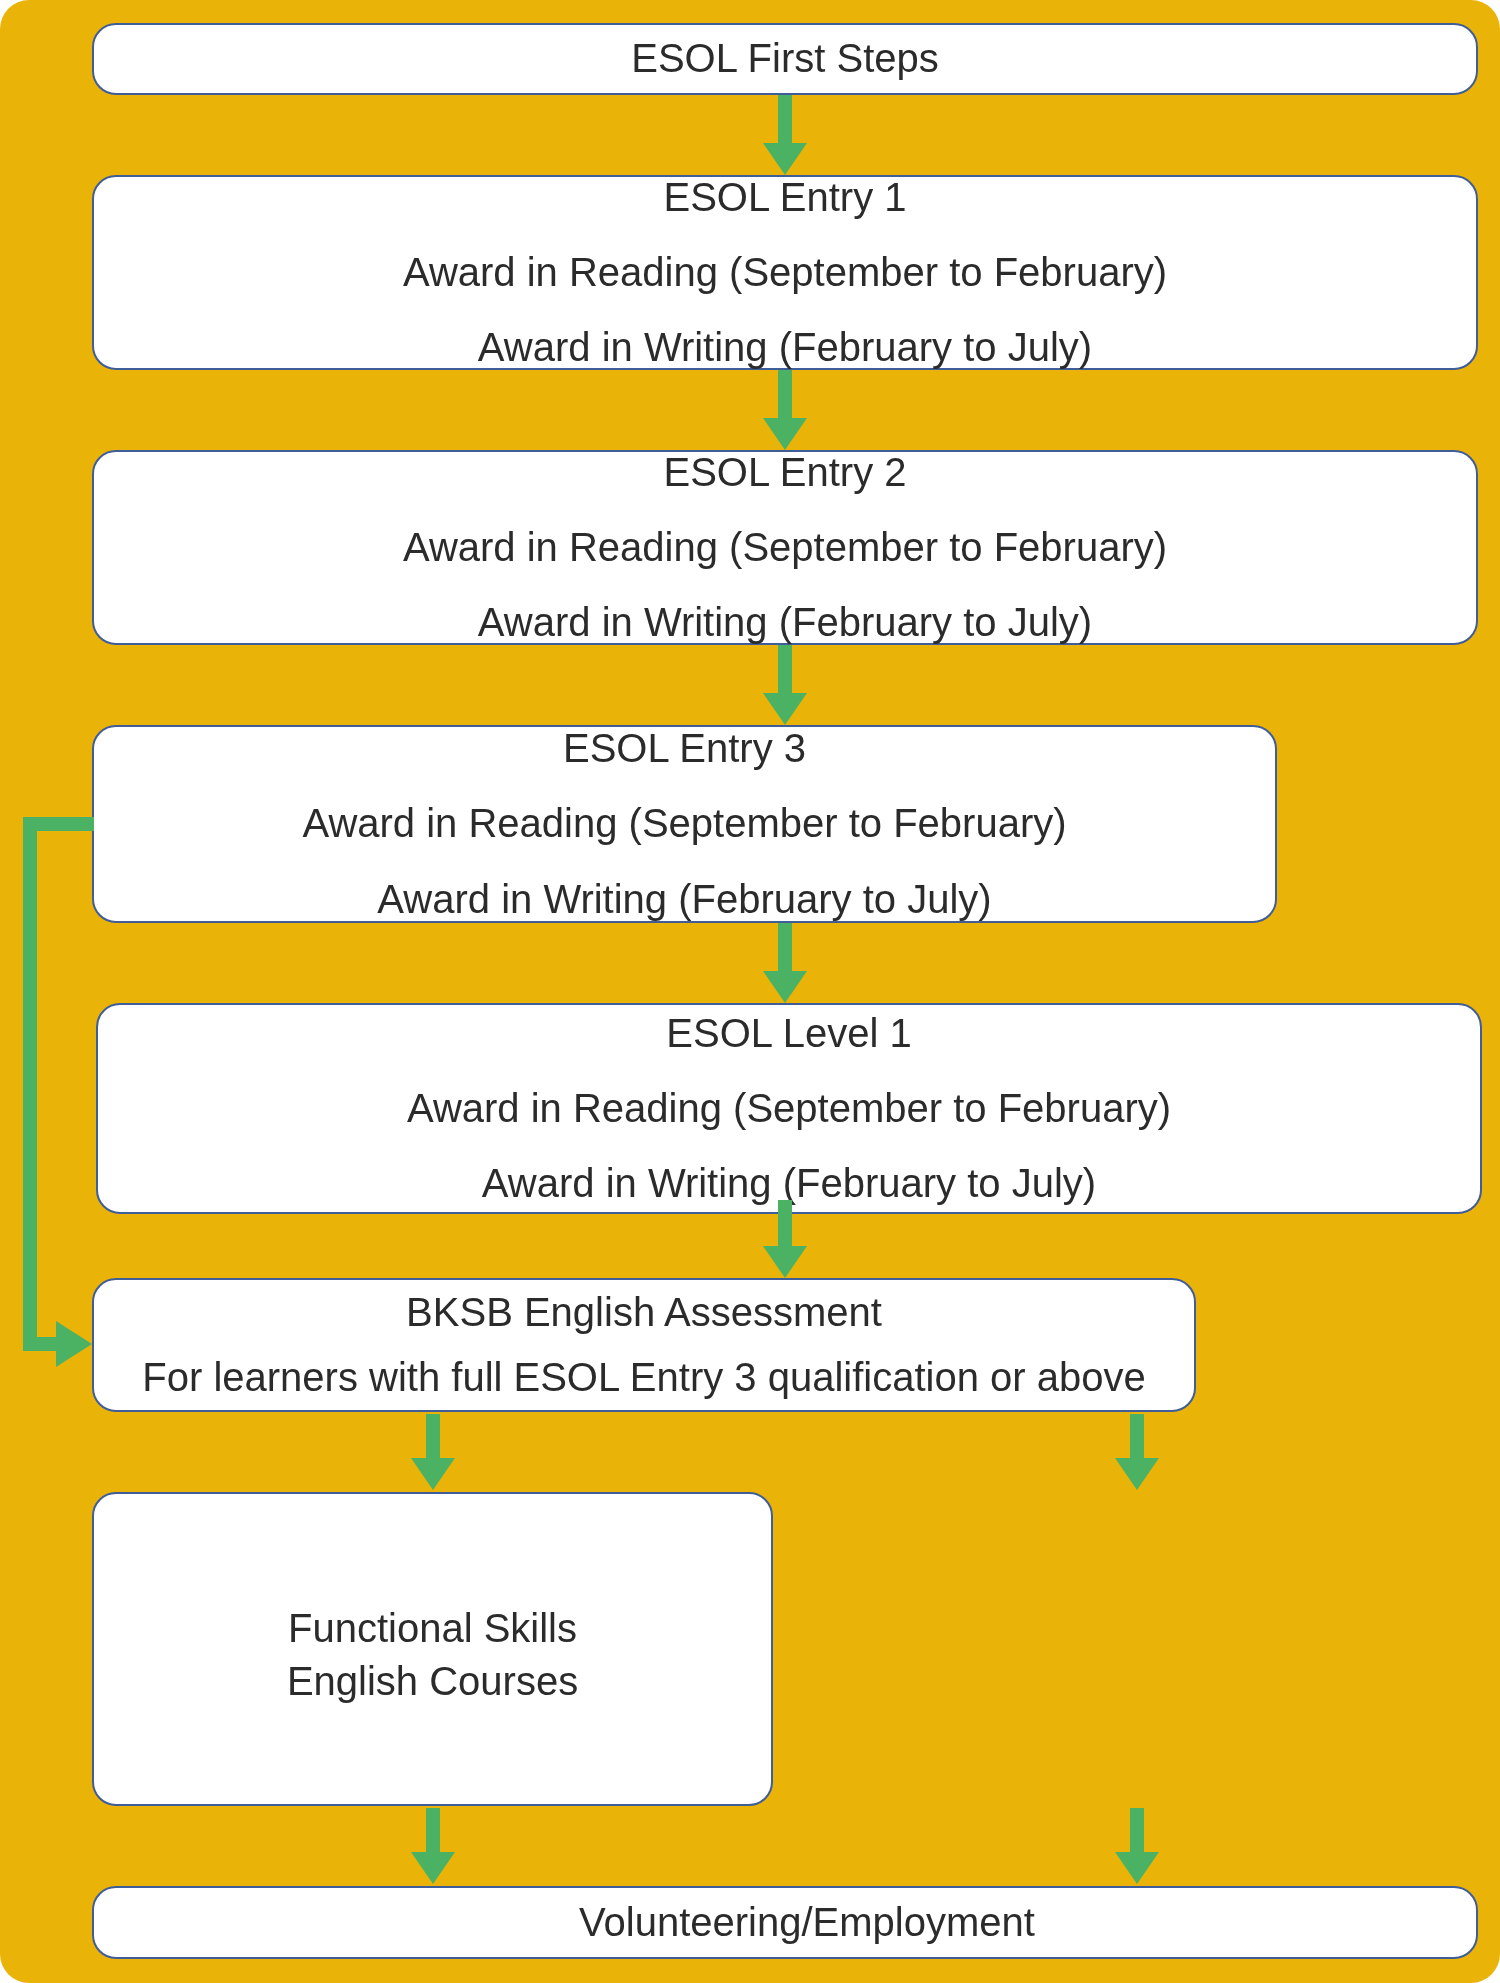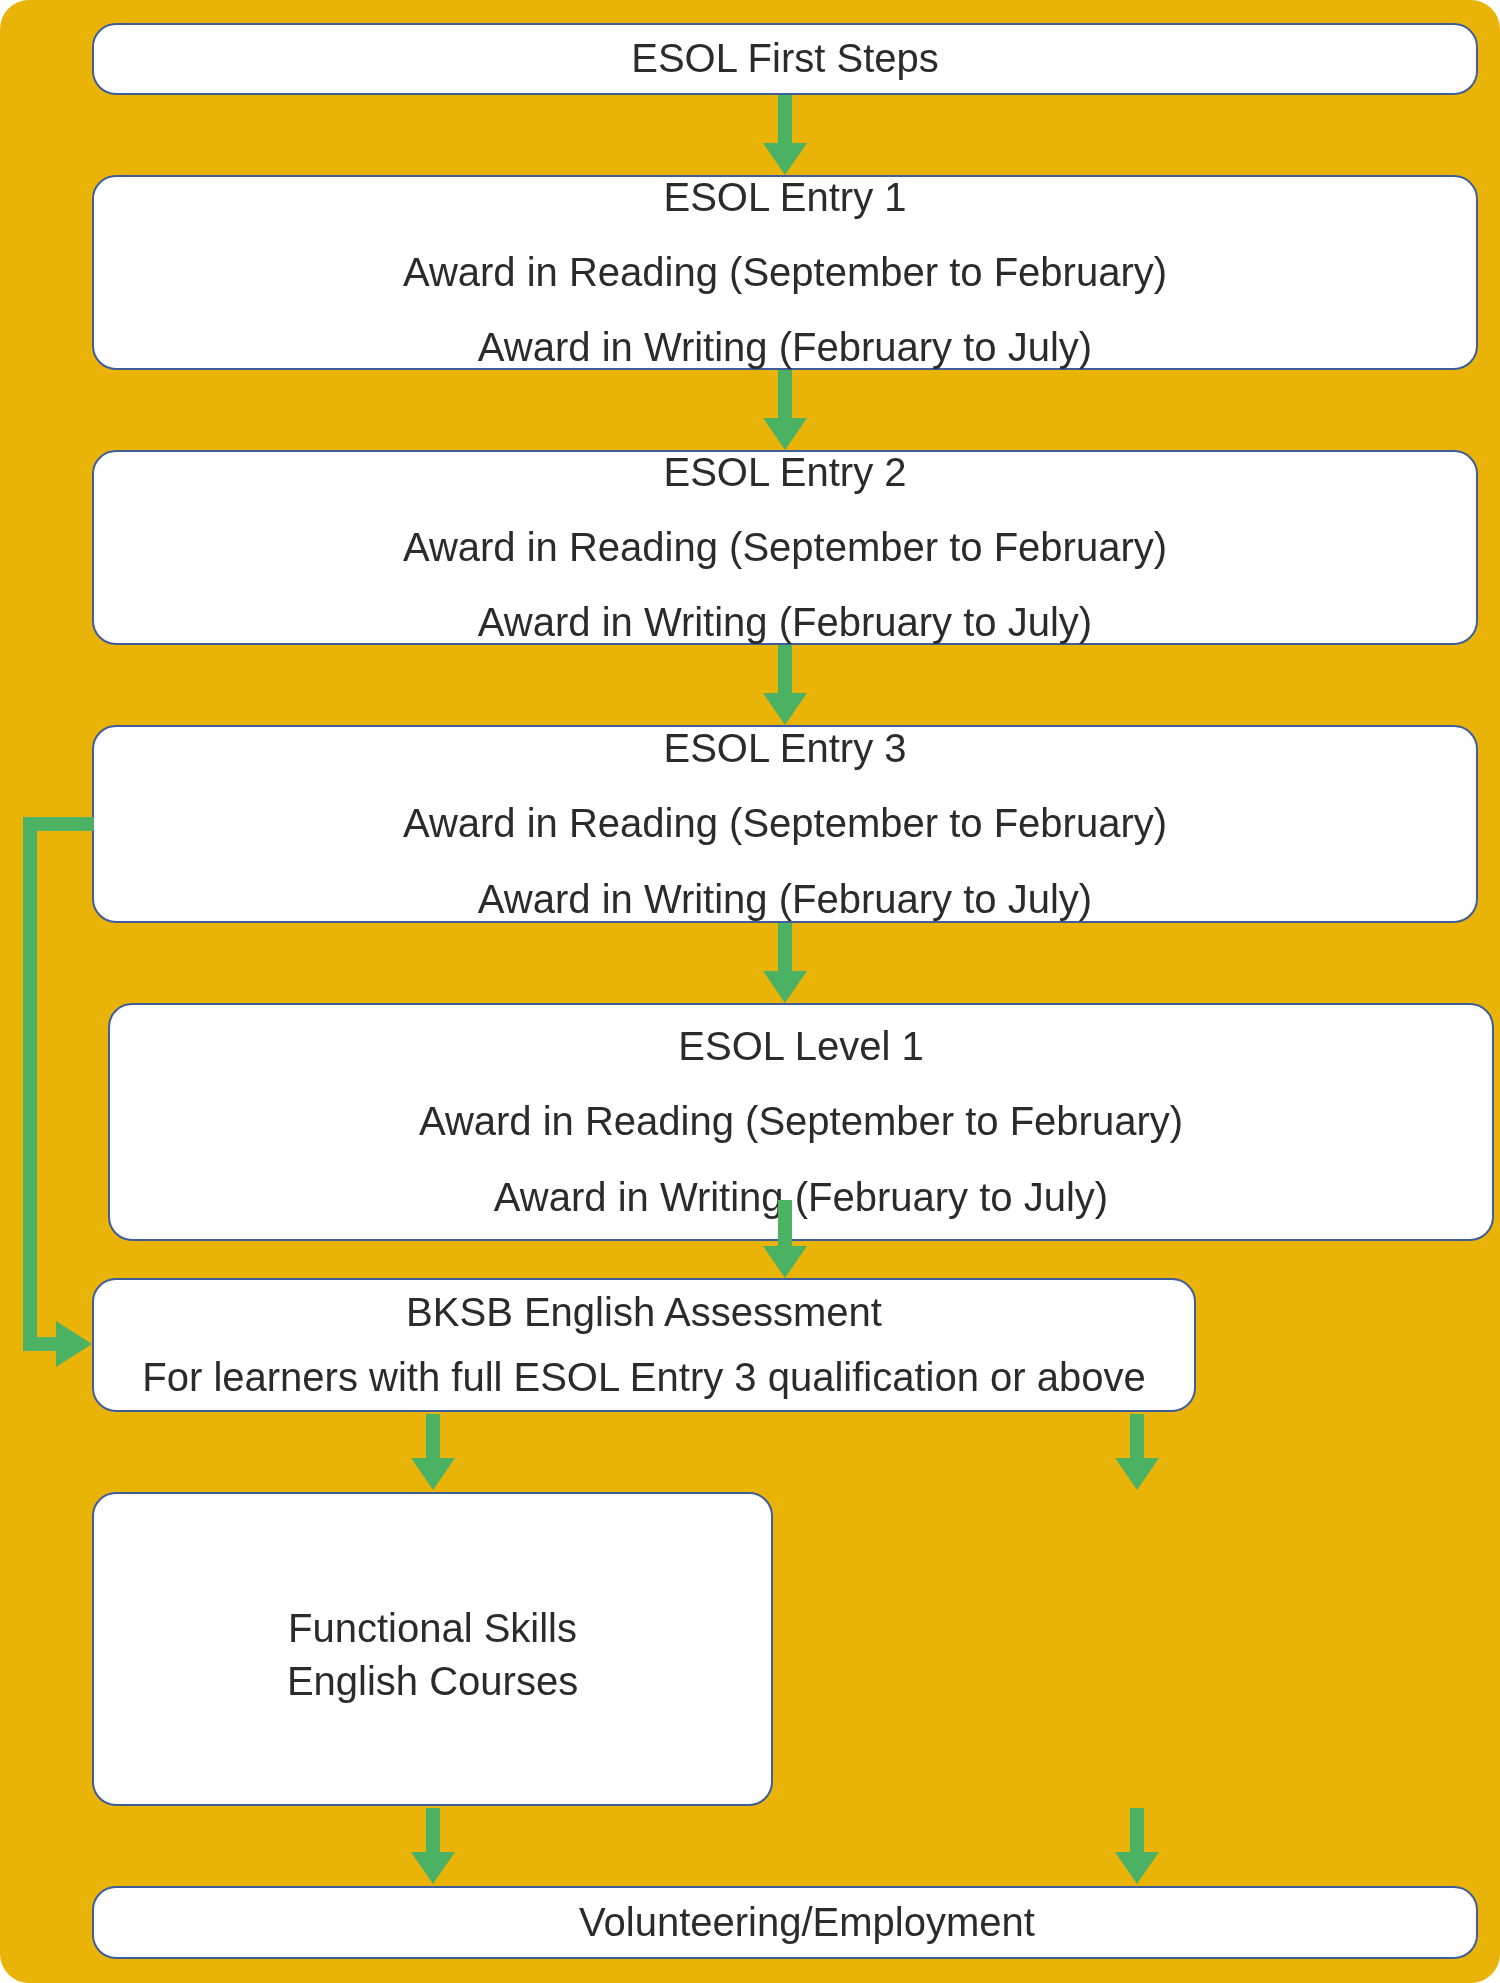--- a/index.html
+++ b/index.html
@@ -88,32 +88,32 @@
     <div class="line">ESOL Entry 2</div>
     <div class="line">Award in Reading (September to February)</div>
     <div class="line">Award in Writing (February to July)</div>
   </div>
 
   <div class="varrow" style="left:763px; top:645px; height:80px;">
     <div class="shaft"></div>
     <div class="head"></div>
   </div>
 
-  <div class="fbox gap21" style="left:92px; top:725px; width:1386px; height:198px;">
+  <div class="fbox gap21" style="left:92px; top:725px; width:1185px; height:198px;">
     <div class="line">ESOL Entry 3</div>
     <div class="line">Award in Reading (September to February)</div>
     <div class="line">Award in Writing (February to July)</div>
   </div>
 
   <div class="varrow" style="left:763px; top:923px; height:80px;">
     <div class="shaft"></div>
     <div class="head"></div>
   </div>
 
-  <div class="fbox gap21" style="left:108px; top:1003px; width:1386px; height:238px;">
+  <div class="fbox gap21" style="left:96px; top:1003px; width:1386px; height:211px;">
     <div class="line">ESOL Level 1</div>
     <div class="line">Award in Reading (September to February)</div>
     <div class="line">Award in Writing (February to July)</div>
   </div>
 
   <div class="varrow" style="left:763px; top:1200px; height:78px;">
     <div class="shaft"></div>
     <div class="head"></div>
   </div>
 

